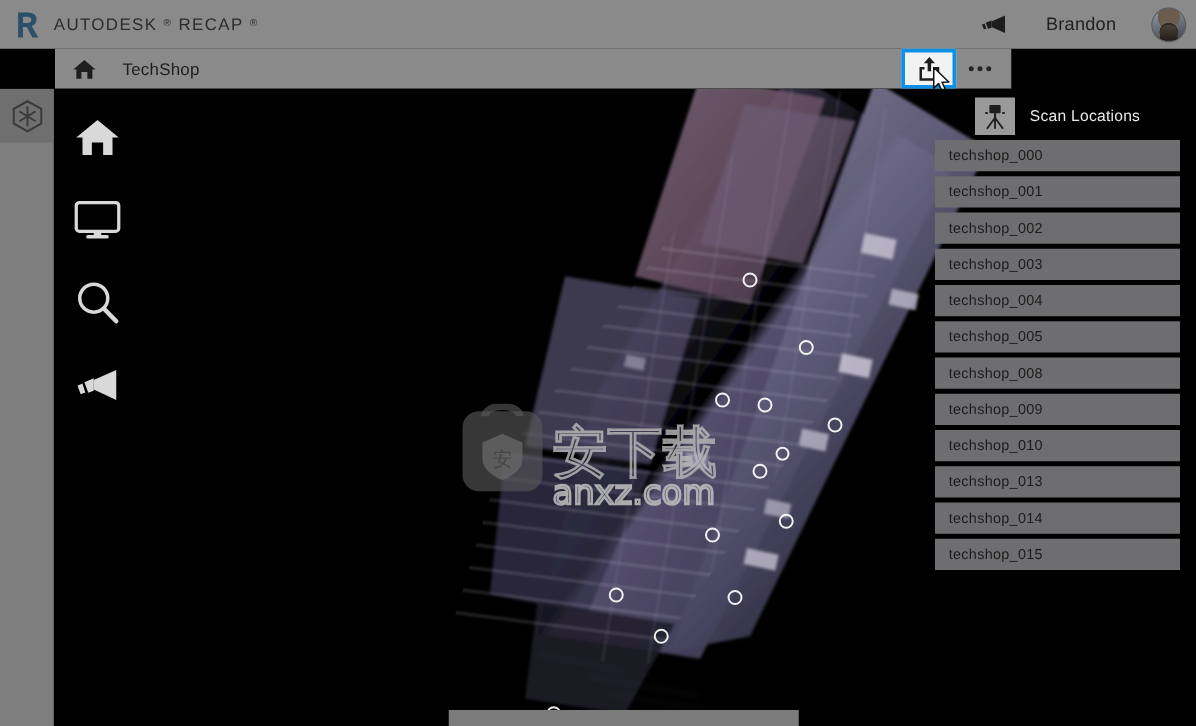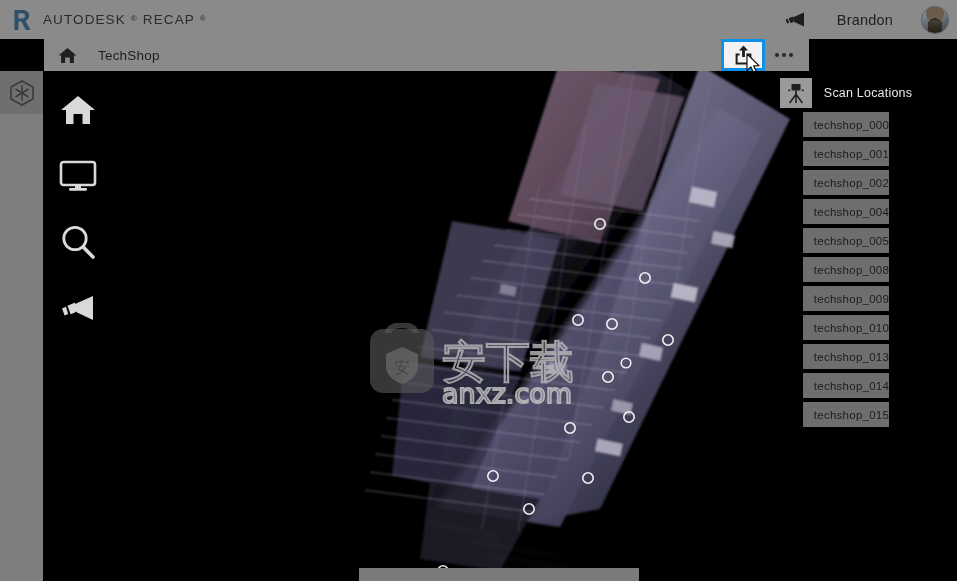--- a/index.html
+++ b/index.html
@@ -137,21 +137,21 @@
   }
   #scan-header-icon {
     width:32px; height:30px; background:#9a9a9a;
     display:flex; align-items:center; justify-content:center; flex:none;
   }
   #scan-header-title {
     font-size:12.5px; color:#e9e9e9; padding-left:12px; letter-spacing:.2px;
   }
   #scan-list {
     margin-top:4px;
-    display:flex; flex-direction:column; gap:4px;align-items:center;
+    display:flex; flex-direction:column; gap:4px;
   }
   .scan-item {
     height:25px; background:#6e6e70;
     display:flex; align-items:center;
     padding-left:11px;
     font-size:11.5px; color:#1c1c1c; letter-spacing:.25px;
   }
 
   
   #bottom-bar {
@@ -402,20 +402,21 @@
           <rect x="15.8" y="6.6" width="2" height="1.6" fill="#1f1f1f"></rect>
         </svg>
       </div>
       <div id="scan-header-title">Scan Locations</div>
     </div>
 
     <div id="scan-list">
         <div class="scan-item">techshop_000</div>
         <div class="scan-item">techshop_001</div>
         <div class="scan-item">techshop_002</div>
+        <div class="scan-item">techshop_003</div>
         <div class="scan-item">techshop_004</div>
         <div class="scan-item">techshop_005</div>
         <div class="scan-item">techshop_008</div>
         <div class="scan-item">techshop_009</div>
         <div class="scan-item">techshop_010</div>
         <div class="scan-item">techshop_013</div>
         <div class="scan-item">techshop_014</div>
         <div class="scan-item">techshop_015</div>
       </div>
   </div>

